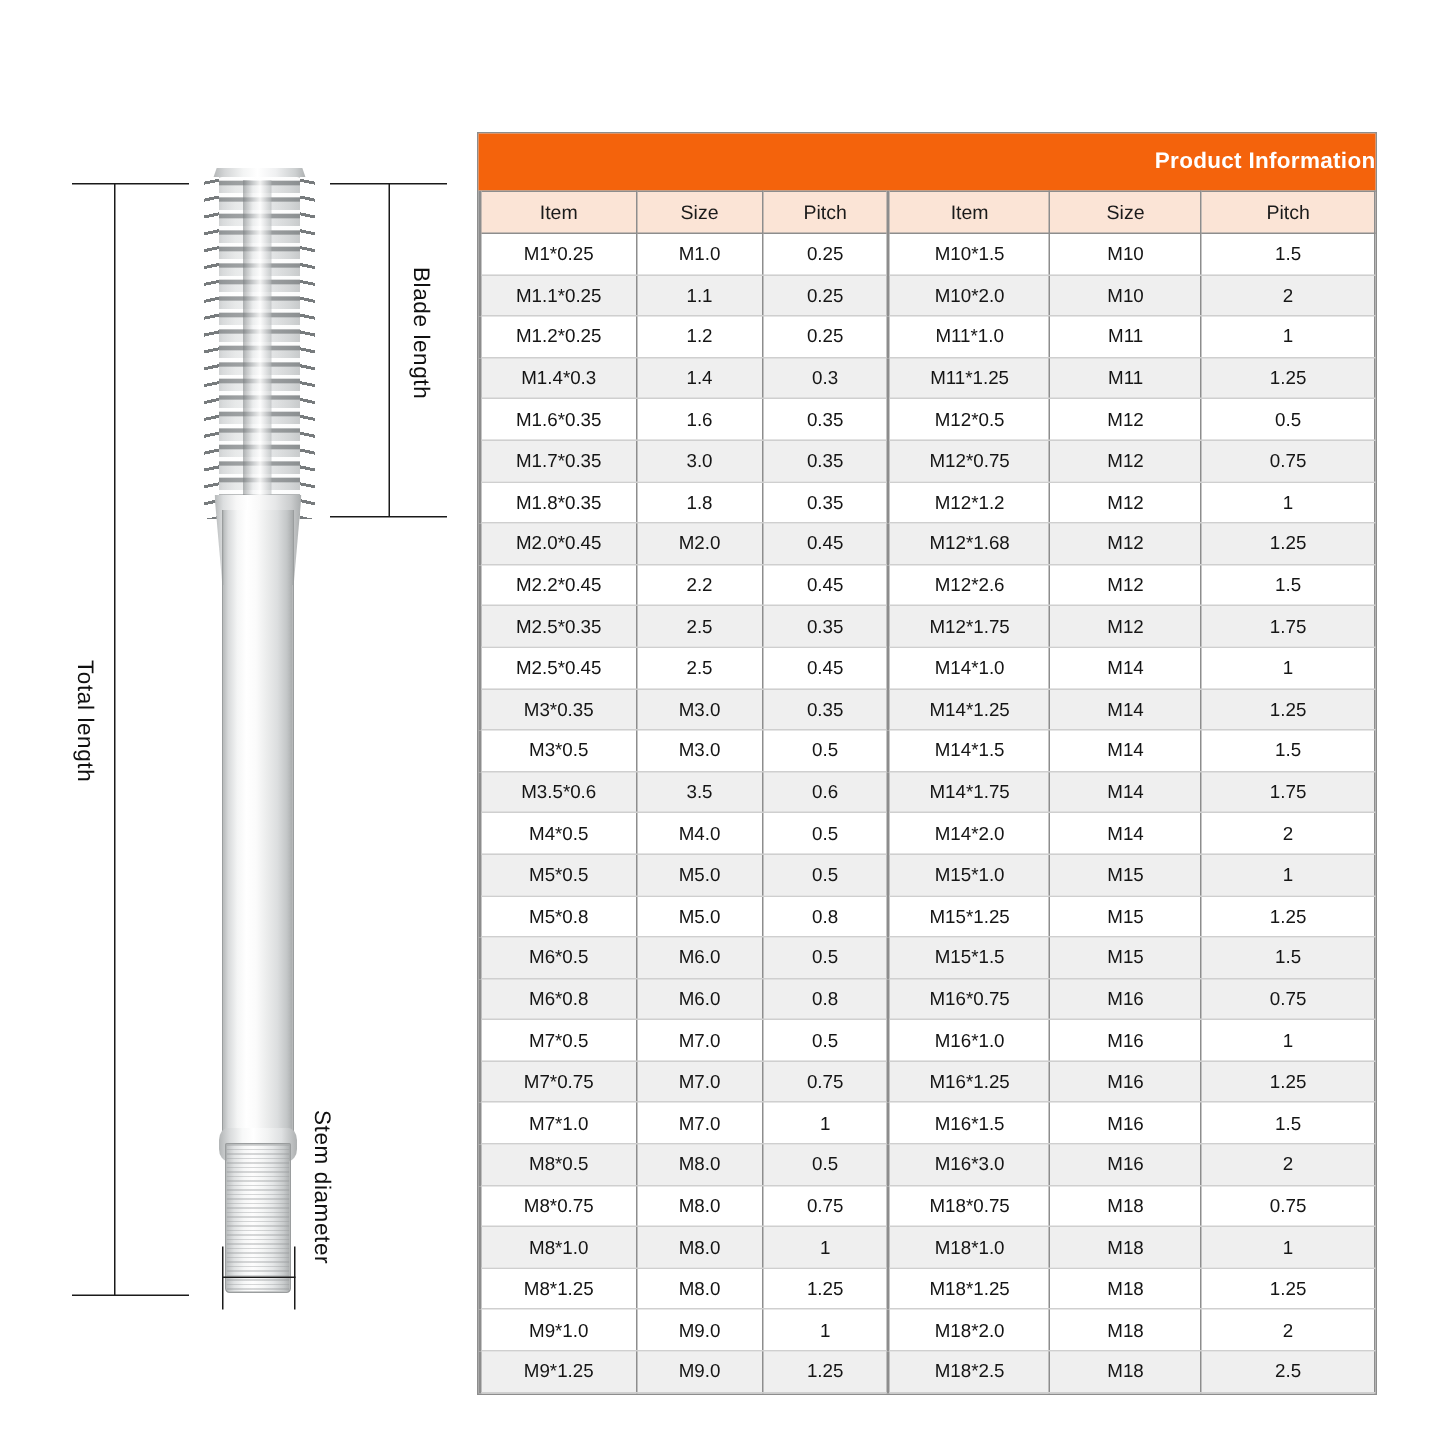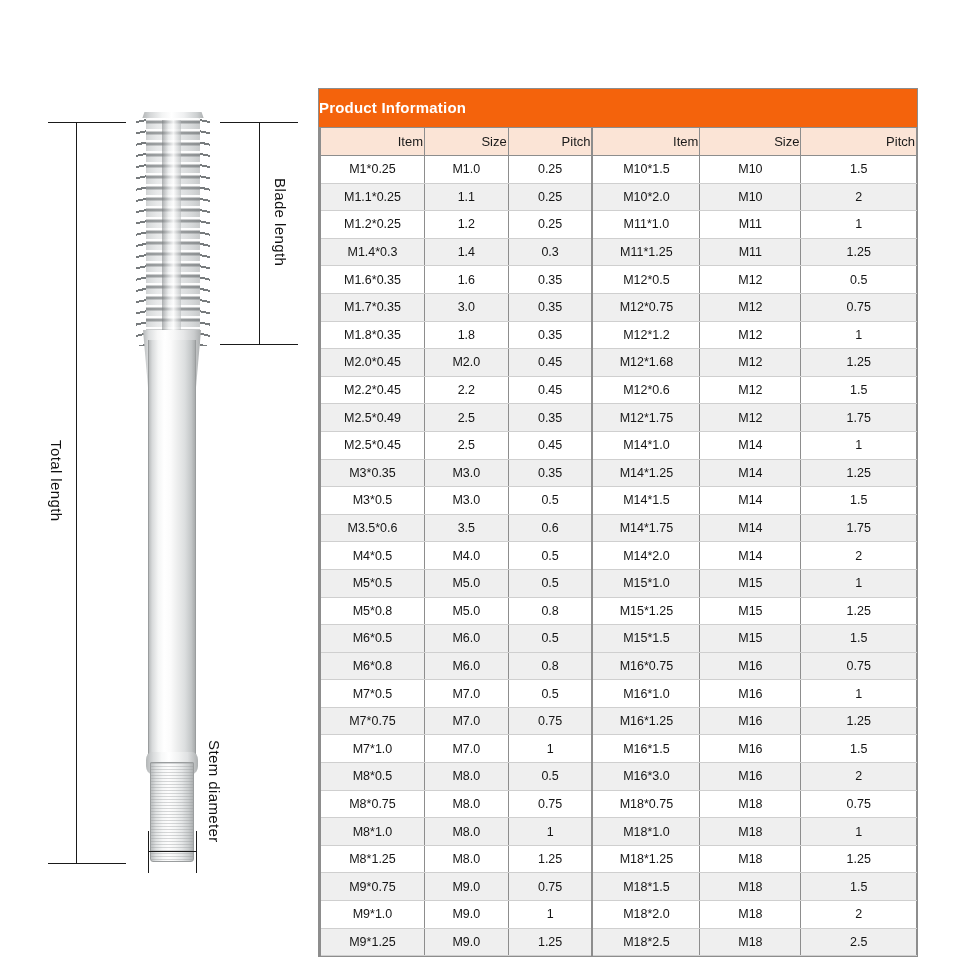--- a/index.html
+++ b/index.html
@@ -239,40 +239,40 @@
     left: 318px;
     top: 88px;
     width: 600px;
     border: 1px solid #8d8d8d;
     box-sizing: border-box;
     background: #ffffff;
   }
   #table-title {
     height: 38px;
     line-height: 38px;
-    text-align: left;
+    text-align: right;
     background: #f4630c;
     color: #ffffff;
     font-size: 15px;
     font-weight: bold;
     letter-spacing: 0.2px;
   }
   table.spec {
     border-collapse: collapse;
     width: 100%;
     table-layout: fixed;
   }
   table.spec th {
     background: #fbe4d6;
     color: #1a1a1a;
     font-size: 13px;
     font-weight: normal;
     height: 25px;
     border: 1px solid #8d8d8d;
-    text-align: right;
+    text-align: center;
   }
   table.spec td {
     font-size: 12.5px;
     color: #151515;
     height: 24.6px;
     border-left: 1px solid #8d8d8d;
     border-right: 1px solid #8d8d8d;
     border-top: 1px solid #cfcfcf;
     border-bottom: 1px solid #cfcfcf;
     text-align: center;
@@ -420,26 +420,26 @@
           <td>M2.0</td>
           <td>0.45</td>
           <td>M12*1.68</td>
           <td>M12</td>
           <td>1.25</td>
         </tr>
         <tr>
           <td>M2.2*0.45</td>
           <td>2.2</td>
           <td>0.45</td>
-          <td>M12*0.6</td>
+          <td>M12*2.6</td>
           <td>M12</td>
           <td>1.5</td>
         </tr>
         <tr class="alt">
-          <td>M2.5*0.49</td>
+          <td>M2.5*0.35</td>
           <td>2.5</td>
           <td>0.35</td>
           <td>M12*1.75</td>
           <td>M12</td>
           <td>1.75</td>
         </tr>
         <tr>
           <td>M2.5*0.45</td>
           <td>2.5</td>
           <td>0.45</td>
@@ -560,28 +560,20 @@
           <td>1</td>
         </tr>
         <tr>
           <td>M8*1.25</td>
           <td>M8.0</td>
           <td>1.25</td>
           <td>M18*1.25</td>
           <td>M18</td>
           <td>1.25</td>
         </tr>
-        <tr class="alt">
-          <td>M9*0.75</td>
-          <td>M9.0</td>
-          <td>0.75</td>
-          <td>M18*1.5</td>
-          <td>M18</td>
-          <td>1.5</td>
-        </tr>
         <tr>
           <td>M9*1.0</td>
           <td>M9.0</td>
           <td>1</td>
           <td>M18*2.0</td>
           <td>M18</td>
           <td>2</td>
         </tr>
         <tr class="alt">
           <td>M9*1.25</td>

